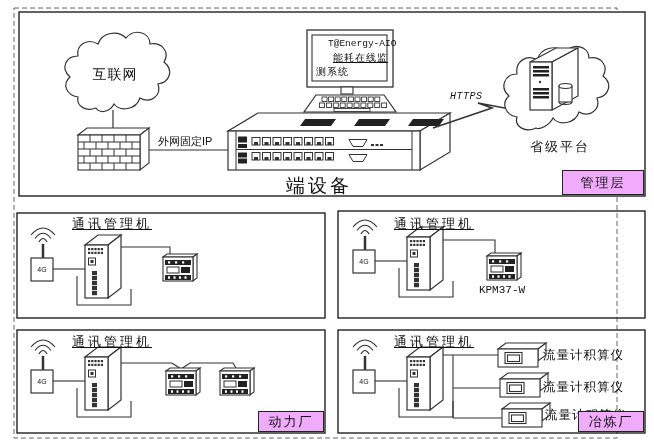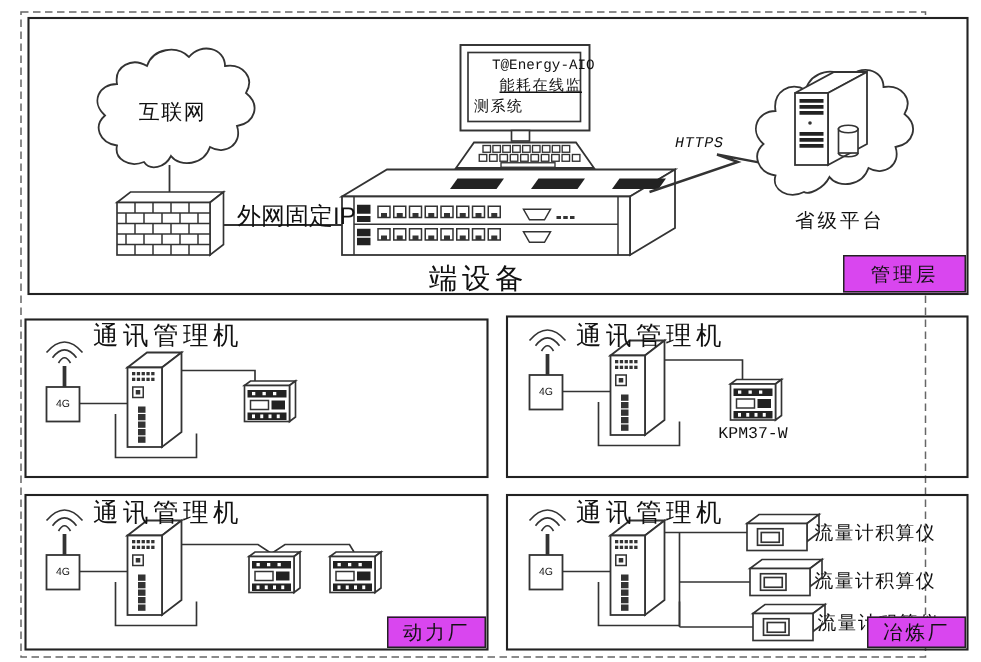--- a/index.html
+++ b/index.html
@@ -1,22 +1,22 @@
 <!DOCTYPE html>
 <html><head>
 <meta charset="utf-8">
 <style>
   html,body{margin:0;padding:0;background:#fff;}
   .screen{position:relative;width:654px;height:441px;background:#ffffff;overflow:hidden;
           font-family:"Liberation Sans","DejaVu Sans",sans-serif;color:#111;}
   svg{position:absolute;left:0;top:0;}
   .lbl{position:absolute;color:#111;white-space:nowrap;}
   .ctr{display:flex;align-items:center;justify-content:center;text-align:center;}
-  .cornerbox{position:absolute;border:1.5px solid #222;background:#d946ef;font-size:13px;letter-spacing:2px;}
-  .gateway-lbl{font-size:17px;letter-spacing:3px;}
+  .cornerbox{position:absolute;border:1.5px solid #222;background:#f0abfc;font-size:13px;letter-spacing:2px;}
+  .gateway-lbl{font-size:13px;letter-spacing:3px;text-decoration:underline;}
   .mono{font-family:"Liberation Mono","DejaVu Sans Mono",monospace;}
 </style>
 </head>
 <body>
 
 <div class="screen">
 
 <svg width="654" height="441" viewBox="0 0 654 441" xmlns="http://www.w3.org/2000/svg">
   <defs>
 
@@ -235,21 +235,21 @@
   <use href="#meter" transform="translate(220,368)"></use>
 
   <use href="#station" transform="translate(407,357)"></use>
   <path d="M443,355 L453,355 L453,418 M453,355 L498,355 M453,388 L500,388 M453,418 L502,418" fill="none" stroke="#333" stroke-width="1.1"></path>
   <use href="#totalizer" transform="translate(498,343)"></use>
   <use href="#totalizer" transform="translate(500,373)"></use>
   <use href="#totalizer" transform="translate(502,403)"></use>
 </svg>
 
 <div class="lbl" style="left:90px;top:66px;width:50px;font-size:14px;letter-spacing:1px;text-align:center;">互联网</div>
-<div class="lbl" style="left:158px;top:134px;width:72px;font-size:16px;">外网固定IP</div>
+<div class="lbl" style="left:158px;top:134px;width:72px;font-size:11px;">外网固定IP</div>
 <div class="lbl" style="left:286px;top:173px;width:64px;font-size:19px;letter-spacing:3px;">端设备</div>
 
 <div class="lbl mono" style="left:328px;top:37px;font-size:9.5px;line-height:14px;">T@Energy-AIO</div>
 <div class="lbl" style="left:333px;top:51px;font-size:10px;line-height:14px;letter-spacing:1px;text-decoration:underline;">能耗在线监</div>
 <div class="lbl" style="left:316px;top:65px;font-size:10px;line-height:14px;letter-spacing:1px;">测系统</div>
 
 <div class="lbl mono" style="left:450px;top:91px;font-size:10px;letter-spacing:0.5px;font-style:italic;">HTTPS</div>
 <div class="lbl" style="left:516px;top:138px;width:88px;font-size:13px;letter-spacing:2px;text-align:center;">省级平台</div>
 
 <div class="cornerbox ctr" style="left:562px;top:170px;width:80px;height:23px;">管理层</div>

